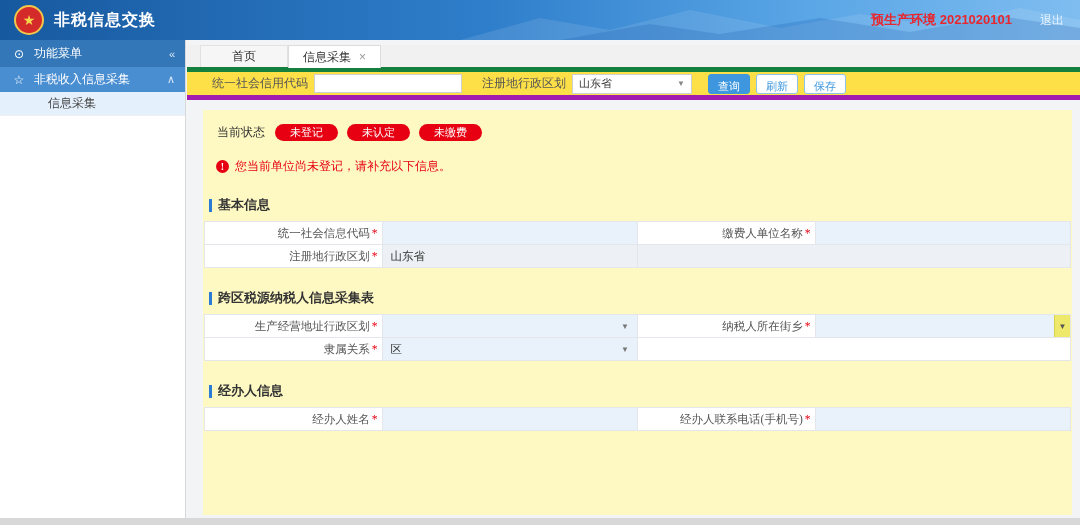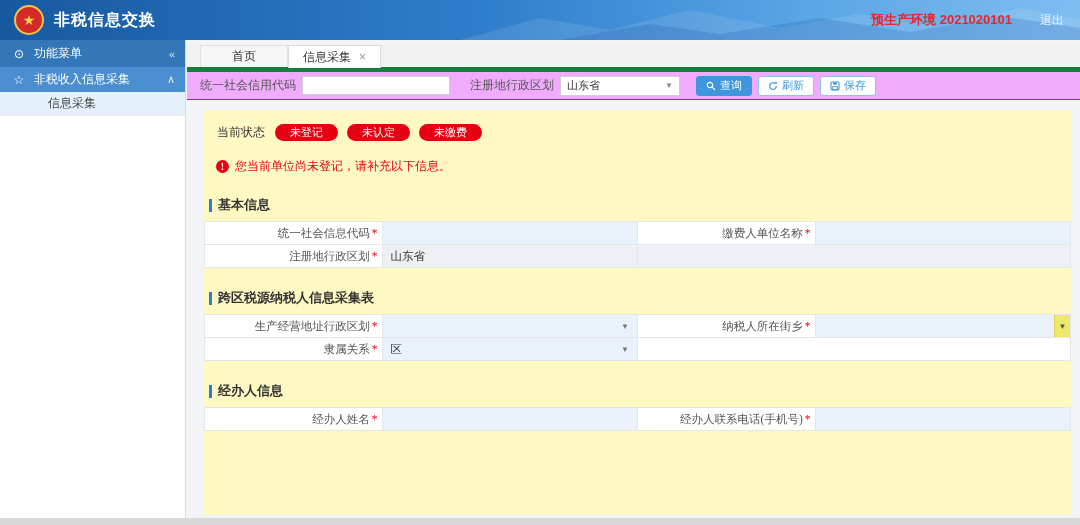--- a/index.html
+++ b/index.html
@@ -32,31 +32,31 @@
 
   
   .main { position:absolute; left:187px; top:40px; right:0; bottom:0; background:#f3f4f5; }
 
   .tabbar { margin-top:5px; height:27px; background:#f1f1f1; border-bottom:5px solid #15803d; display:flex; padding-left:13px; }
   .tab { min-width:88px; padding:0 14px; display:flex; align-items:center; justify-content:center; gap:8px;
     font-size:12px; color:#333; cursor:pointer; border:1px solid #e2e2e2; border-bottom:none; background:#f6f6f6; }
   .tab.active { background:#ffffff; margin-bottom:-1px; border-color:#dcdcdc; }
   .tab .close { color:#999; font-size:12px; cursor:pointer; }
 
-  .searchbar { height:28px; background:#f0abfc; border-bottom:1px solid #a21caf; display:flex; align-items:center;
-    padding-left:13px; font-size:12px; color:#555; }
+  .searchbar { height:28px; background:#fde047; border-bottom:5px solid #a21caf; display:flex; align-items:center;
+    padding-left:25px; font-size:12px; color:#555; }
   .searchbar label { margin-right:6px; }
   .txt-input { width:148px; height:19px; border:1px solid #cfcfcf; background:#fff; font-size:11px; padding:0 4px; }
   .sel { width:120px; height:20px; border:1px solid #cfcfcf; background:#fff; display:flex; align-items:center;
     padding:0 6px; cursor:pointer; color:#333; }
   .sel .grow { flex:1; font-size:11px; }
   .sel .arr { font-size:8px; color:#888; }
   .region-lab { margin-left:20px; }
   .btns { display:flex; gap:6px; margin-left:16px; }
-  .btn { height:20px; display:flex; align-items:center; gap:4px; padding:0 9px; font-size:11px; border-radius:3px; cursor:pointer; }
+  .btn { height:20px; display:flex; align-items:center; gap:4px; padding:0 9px; font-size:11px; border-radius:3px; cursor:pointer;flex-direction:column; }
   .btn.primary { background:#3e97de; color:#fff; border:1px solid #3e97de; }
   .btn.ghost { background:#fff; color:#3e97de; border:1px solid #8cc2ec; }
   .btn svg { display:block; }
 
   
   .card { position:absolute; left:16px; right:8px; top:70px; bottom:10px; background:#fef9c3;font-family:Liberation Serif, serif; }
   .status-row { display:flex; align-items:center; gap:10px; padding:14px 14px 0 14px; font-size:12px; color:#333; }
   .pills { display:flex; gap:9px; }
   .pill { background:#e60012; color:#fff; font-size:11px; padding:3px 15px; border-radius:11px; line-height:1; }
   .warn-row { display:flex; align-items:center; gap:6px; margin:17px 0 0 13px; }

